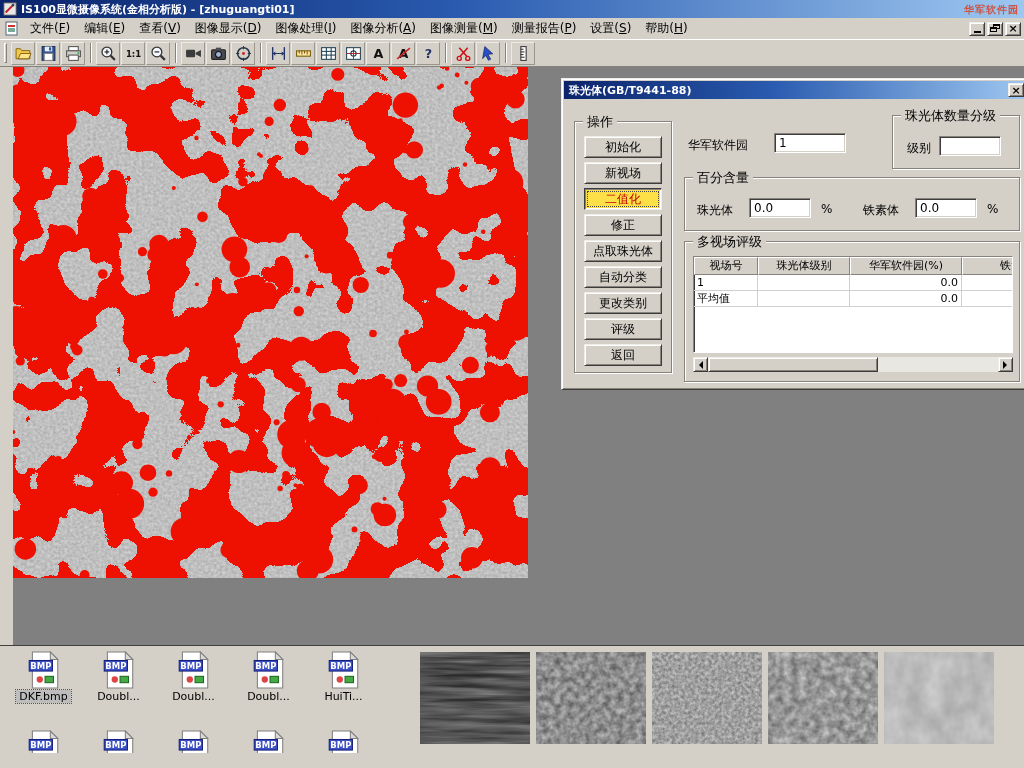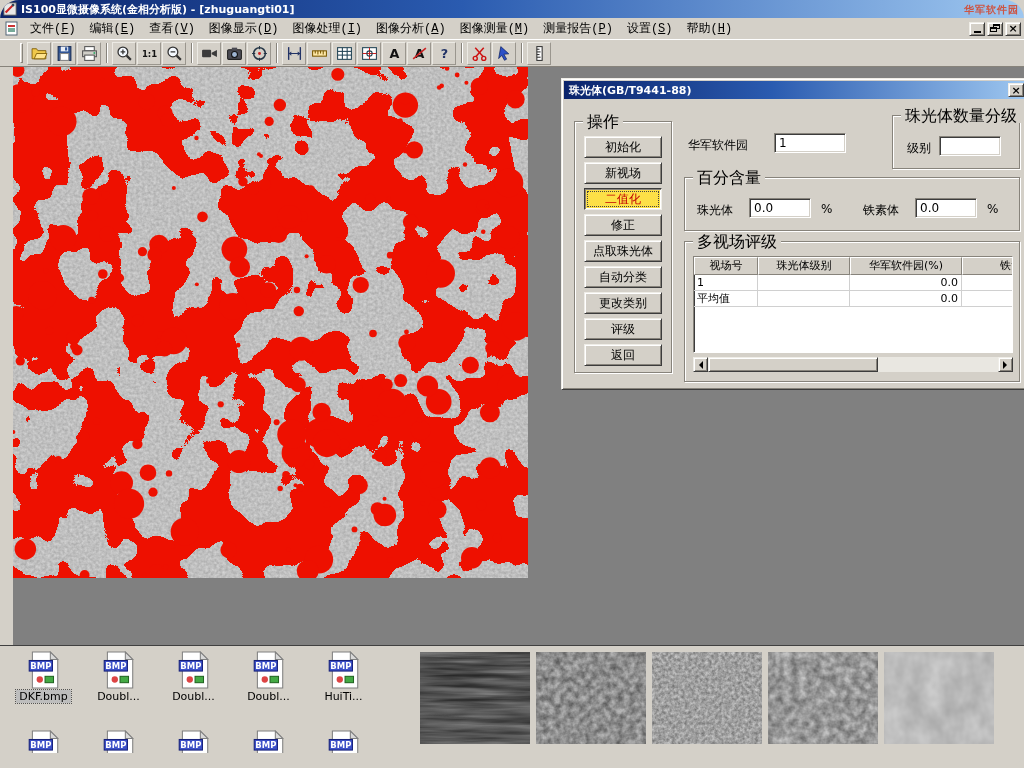--- a/index.html
+++ b/index.html
@@ -1,71 +1,71 @@
 <!DOCTYPE html>
 <html><head>
 <meta charset="utf-8">
 <style>
   *{margin:0;padding:0;box-sizing:border-box;}
   html,body{width:1024px;height:768px;overflow:hidden;}
   body{font-family:"DejaVu Sans","Liberation Sans",sans-serif;font-size:12px;background:#d4d0c8;color:#000;}
-  #win{position:relative;width:1024px;height:768px;overflow:hidden;background:#d4d0c8;border-radius:19px;}
+  #win{position:relative;width:1024px;height:768px;overflow:hidden;background:#d4d0c8;}
 
   
   .b-out{background:#d4d0c8;border:1px solid;border-color:#efede7 #3c3c3c #3c3c3c #efede7;box-shadow:inset 1px 1px 0 #ffffff,inset -1px -1px 0 #87837b;}
   .b-in{background:#fde047;border:1px solid;border-color:#3c3c3c #efede7 #efede7 #3c3c3c;box-shadow:inset 1px 1px 0 #87837b,inset -1px -1px 0 #ffffff;}
   button{font-family:inherit;cursor:default;}
 
   
   .titlebar{position:absolute;left:0;top:0;width:1024px;height:18px;display:flex;align-items:center;
     background:linear-gradient(90deg,#0b246b 0%,#2a5bb0 45%,#9ec7f0 100%);}
   .title-icon{width:14px;height:14px;margin-left:3px;flex:none;}
   .title-icon svg{width:14px;height:14px;display:block;}
   .title-text{color:#fff;font-size:11px;font-weight:bold;margin-left:4px;white-space:nowrap;}
   .watermark{position:absolute;right:5px;top:3px;color:#cc5544;font-size:10px;font-weight:bold;letter-spacing:1px;}
 
   
   .menubar{position:absolute;left:0;top:18px;width:1024px;height:21px;background:#d4d0c8;display:flex;align-items:center;}
   .mdi-icon{width:16px;height:16px;margin:0 3px 0 4px;flex:none;}
   .mdi-icon svg{width:16px;height:16px;display:block;}
-  .menu-items{display:flex;align-items:flex-end;font-family:Liberation Mono, monospace;}
+  .menu-items{display:flex;align-items:flex-end;}
   .menu-item{padding:3px 7px;font-size:12px;white-space:nowrap;}
   .mdi-btns{margin-left:auto;margin-right:3px;display:flex;gap:2px;}
   .cap-btn{width:16px;height:14px;padding:0;display:flex;align-items:center;justify-content:center;overflow:hidden;}
   .gl-min{display:block;width:7px;height:2px;background:#000;margin-top:7px;}
   .gl-restore{position:relative;display:block;width:10px;height:9px;}
   .gl-restore i{position:absolute;border:1px solid #000;border-top-width:2px;background:#d4d0c8;}
   .gl-restore i.a{left:3px;top:0;width:7px;height:5px;}
   .gl-restore i.b{left:0;top:3px;width:7px;height:5px;}
   .gl-x{font-size:11px;font-weight:bold;line-height:11px;}
 
   
   .toolbar{position:absolute;left:0;top:39px;width:1024px;height:28px;background:#d4d0c8;border-top:1px solid #fff;
-    border-bottom:1px solid #87837b;display:flex;align-items:center;padding-left:18px;}
+    border-bottom:1px solid #87837b;display:flex;align-items:center;padding-left:2px;}
   .tgrip{width:3px;height:20px;border:1px solid;border-color:#fff #87837b #87837b #fff;margin:0 4px 0 2px;flex:none;}
   .tbtns{display:flex;align-items:center;}
   .tool{width:24px;height:23px;background:#d4d0c8;border:1px solid;border-color:#eceae4 #9a968e #9a968e #eceae4;
     display:flex;align-items:center;justify-content:center;padding:0;margin-right:1px;}
   .tool svg{display:block;}
   .tsep{width:2px;height:20px;border-left:1px solid #87837b;border-right:1px solid #fff;margin:0 4px;flex:none;}
 
   
   .client{position:absolute;left:13px;top:67px;width:1024px;height:578px;background:#808080;overflow:hidden;}
   #main-image{position:absolute;left:0;top:0;display:block;}
 
   
   .dialog{position:absolute;left:548px;top:11px;width:468px;height:312px;background:#d4d0c8;padding:2px;
     border:1px solid;border-color:#efede7 #3c3c3c #3c3c3c #efede7;box-shadow:inset 1px 1px 0 #fff,inset -1px -1px 0 #87837b;}
   .dlg-title{height:18px;background:linear-gradient(90deg,#0b246b 0%,#2a5bb0 45%,#9ec7f0 100%);display:flex;
     align-items:center;color:#fff;font-size:11px;font-weight:bold;padding-left:5px;position:relative;}
   .dlg-close{position:absolute;right:2px;top:2px;width:16px;height:14px;}
   .dlg-body{position:relative;width:100%;height:288px;}
 
   .group{position:absolute;border:1px solid #87837b;box-shadow:1px 1px 0 #ffffff,inset 1px 1px 0 #ffffff;}
-  .glabel{position:absolute;top:-8px;left:8px;background:#d4d0c8;padding:0 4px;font-size:16px;line-height:15px;white-space:nowrap;}
+  .glabel{position:absolute;top:-8px;left:8px;background:#d4d0c8;padding:0 4px;font-size:13px;line-height:15px;white-space:nowrap;}
   .dlbl{position:absolute;font-size:12px;white-space:nowrap;}
   .dinput{position:absolute;height:20px;background:#fff;font-size:12px;padding:2px 4px;white-space:nowrap;overflow:hidden;
     border:1px solid;border-color:#87837b #fff #fff #87837b;box-shadow:inset 1px 1px 0 #3c3c3c,inset -1px -1px 0 #d4d0c8;}
 
   .grp-op{left:10px;top:22px;width:98px;height:252px;}
   #op-buttons{display:flex;flex-direction:column;align-items:center;padding-top:14px;gap:4px;}
   .opbtn{width:78px;height:22px;font-size:12px;line-height:18px;padding:0;white-space:nowrap;overflow:hidden;}
   .opbtn.active{color:#c00000;outline:1px dotted #444;outline-offset:-4px;}
 
   .grp-grade{left:328px;top:16px;width:128px;height:54px;}

